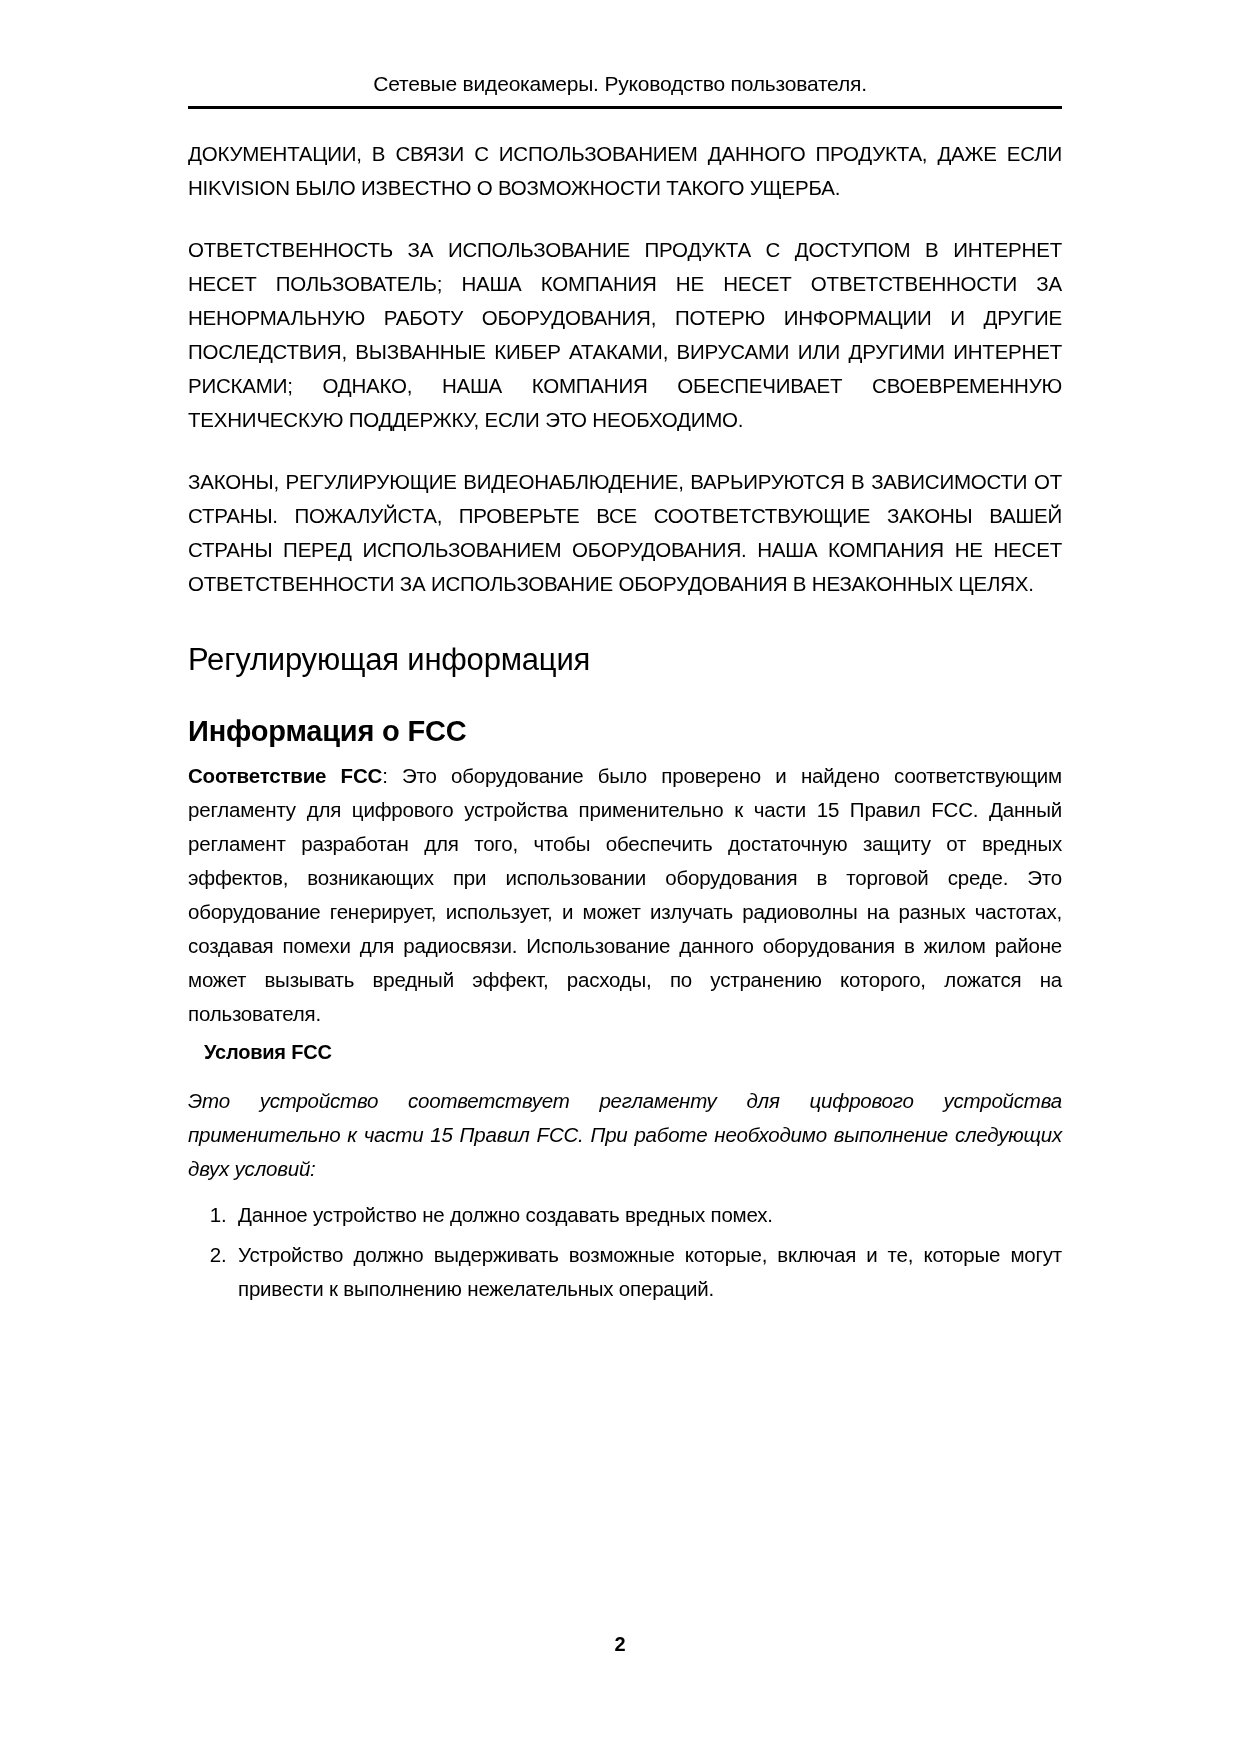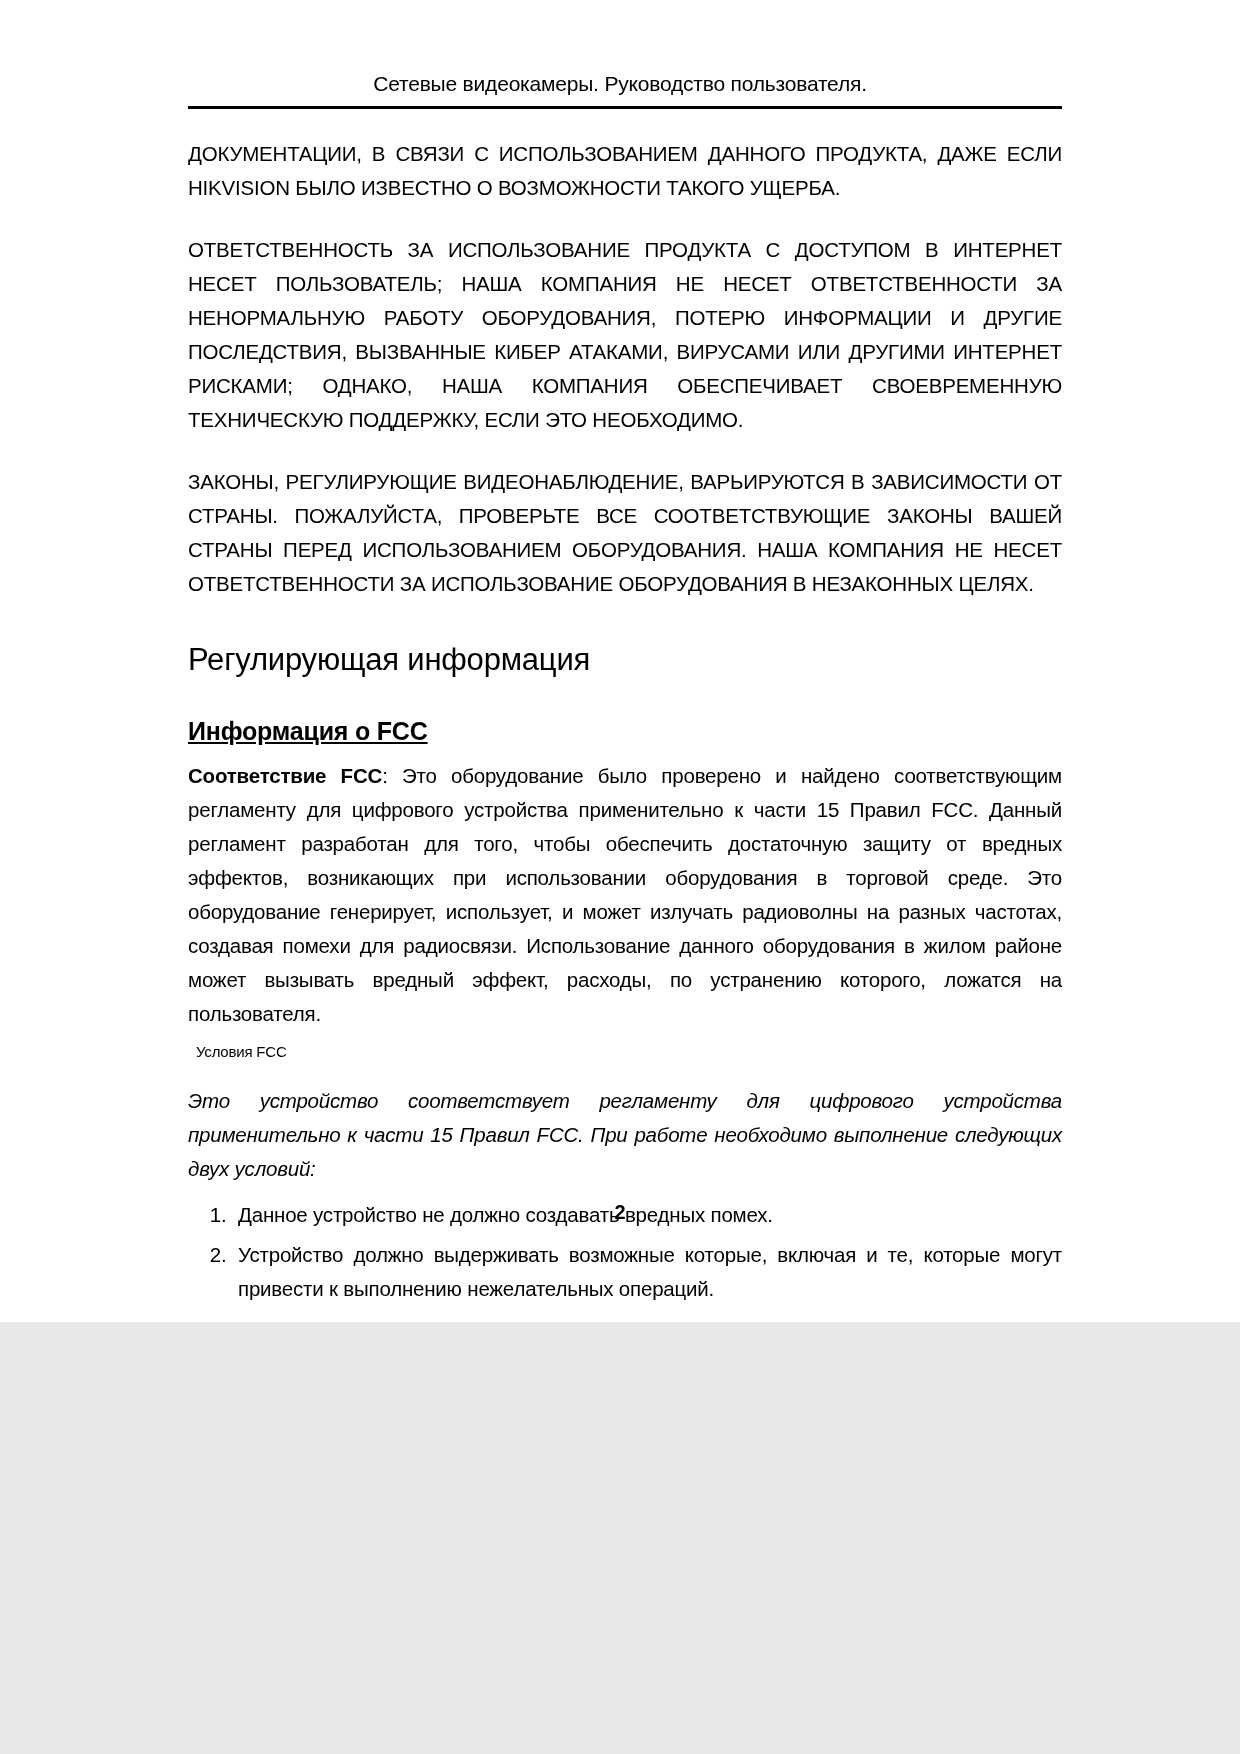--- a/index.html
+++ b/index.html
@@ -1,19 +1,19 @@
 <!DOCTYPE html>
 <html lang="ru"><head>
 <meta charset="utf-8">
 <style>
   html, body { margin: 0; padding: 0; background: #e8e8e8; }
   .page {
     position: relative;
     width: 1240px;
-    height: 1322px;
+    height: 1754px;
     margin: 0 auto;
     background: #ffffff;
     font-family: "Liberation Sans", sans-serif;
     color: #000000;
     overflow: hidden;
     box-sizing: border-box;
   }
   .header-title {
     padding-top: 72px;
     text-align: center;
@@ -40,32 +40,31 @@
   .content p.caps.first { }
   h1.section-title {
     margin: 40px 0 0;
     font-size: 31px;
     line-height: 38px;
     font-weight: 400;
     letter-spacing: -0.2px;
   }
   h2.subsection-title {
     margin: 36px 0 0;
-    font-size: 25px;
+    font-size: 29px;
     line-height: 32px;
     font-weight: 700;
     letter-spacing: -0.2px;
-    text-decoration: underline;
   }
   .content p.fcc-para { margin-top: 12px; }
   .bold-heading {
-    margin: 4px 8px 0;
-    font-size: 15px;
+    margin: 4px 16px 0;
+    font-size: 20px;
     line-height: 34px;
-    font-weight: 400;
+    font-weight: 700;
     letter-spacing: -0.2px;
   }
   .content p.intro { margin-top: 15px; font-style: italic; }
   ol.conditions-list {
     margin: 12px 0 0;
     padding-left: 44px;
     font-size: 20.5px;
     line-height: 34px;
     letter-spacing: -0.2px;
   }

